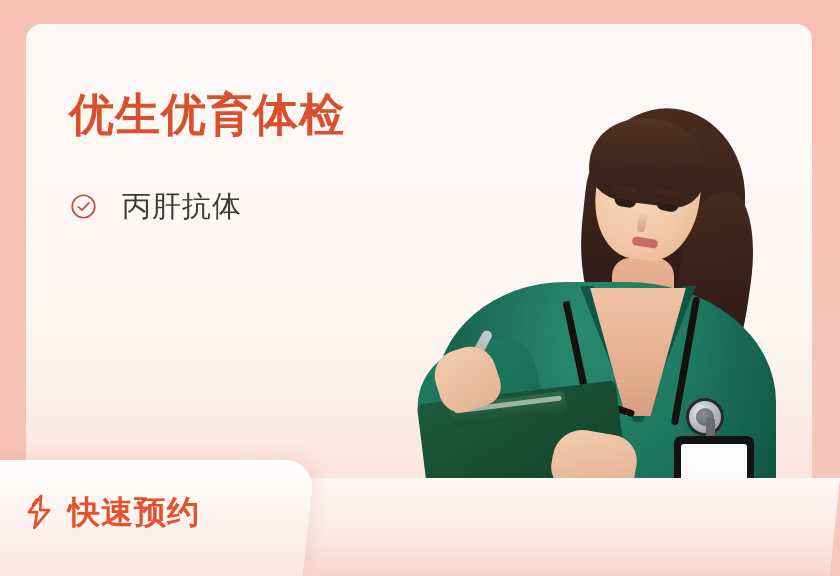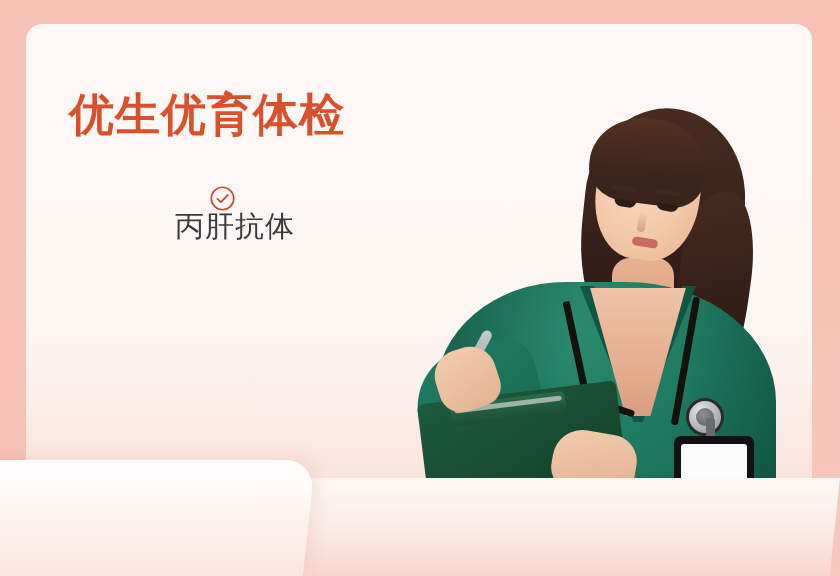--- a/index.html
+++ b/index.html
@@ -46,21 +46,21 @@
   
   #feature-list {
     position:absolute; left:70px; top:185px;
     width:330px;
   }
   .feature-item {
     display:flex; align-items:center;
     height:42px;
     margin-bottom:36px;
   }
-  .feature-item:last-child { margin-bottom:0;flex-direction:column; }
+  .feature-item:last-child { margin-bottom:0; }
   .check-icon {
     flex:0 0 auto;
     width:27px; height:27px;
     margin-right:25px;
     display:block;
   }
   .feature-text {
     font-size:29px; line-height:1;
     font-weight:500;
     letter-spacing:1px;
@@ -326,14 +326,21 @@
         <path d="M7.4 12.3 L10.6 15.3 L16.8 8.8" fill="none" stroke="#c0503c" stroke-width="1.6" stroke-linecap="round" stroke-linejoin="round"></path>
       </svg>
       <span class="feature-text">丙肝抗体</span>
     </div>
 
   </div>
 
   <div id="bottom-right-panel"></div>
 
   <div id="bottom-left-panel"></div>
+  <div id="quick-book">
+    <svg id="bolt-icon" viewBox="0 0 24 30">
+      <path d="M13.8 1.5 L3.6 15.1 L10.4 15.1 L8.2 28.3 L20.4 13.4 L13.0 13.4 Z" fill="none" stroke="#e4512a" stroke-width="2.2" stroke-linejoin="round" stroke-linecap="round"></path>
+      <path d="M10.2 4.6 L7.0 8.9" fill="none" stroke="#e4512a" stroke-width="2.2" stroke-linecap="round"></path>
+    </svg>
+    <span id="quick-book-label">快速预约</span>
+  </div>
 
 </div>
 
 </body></html>

